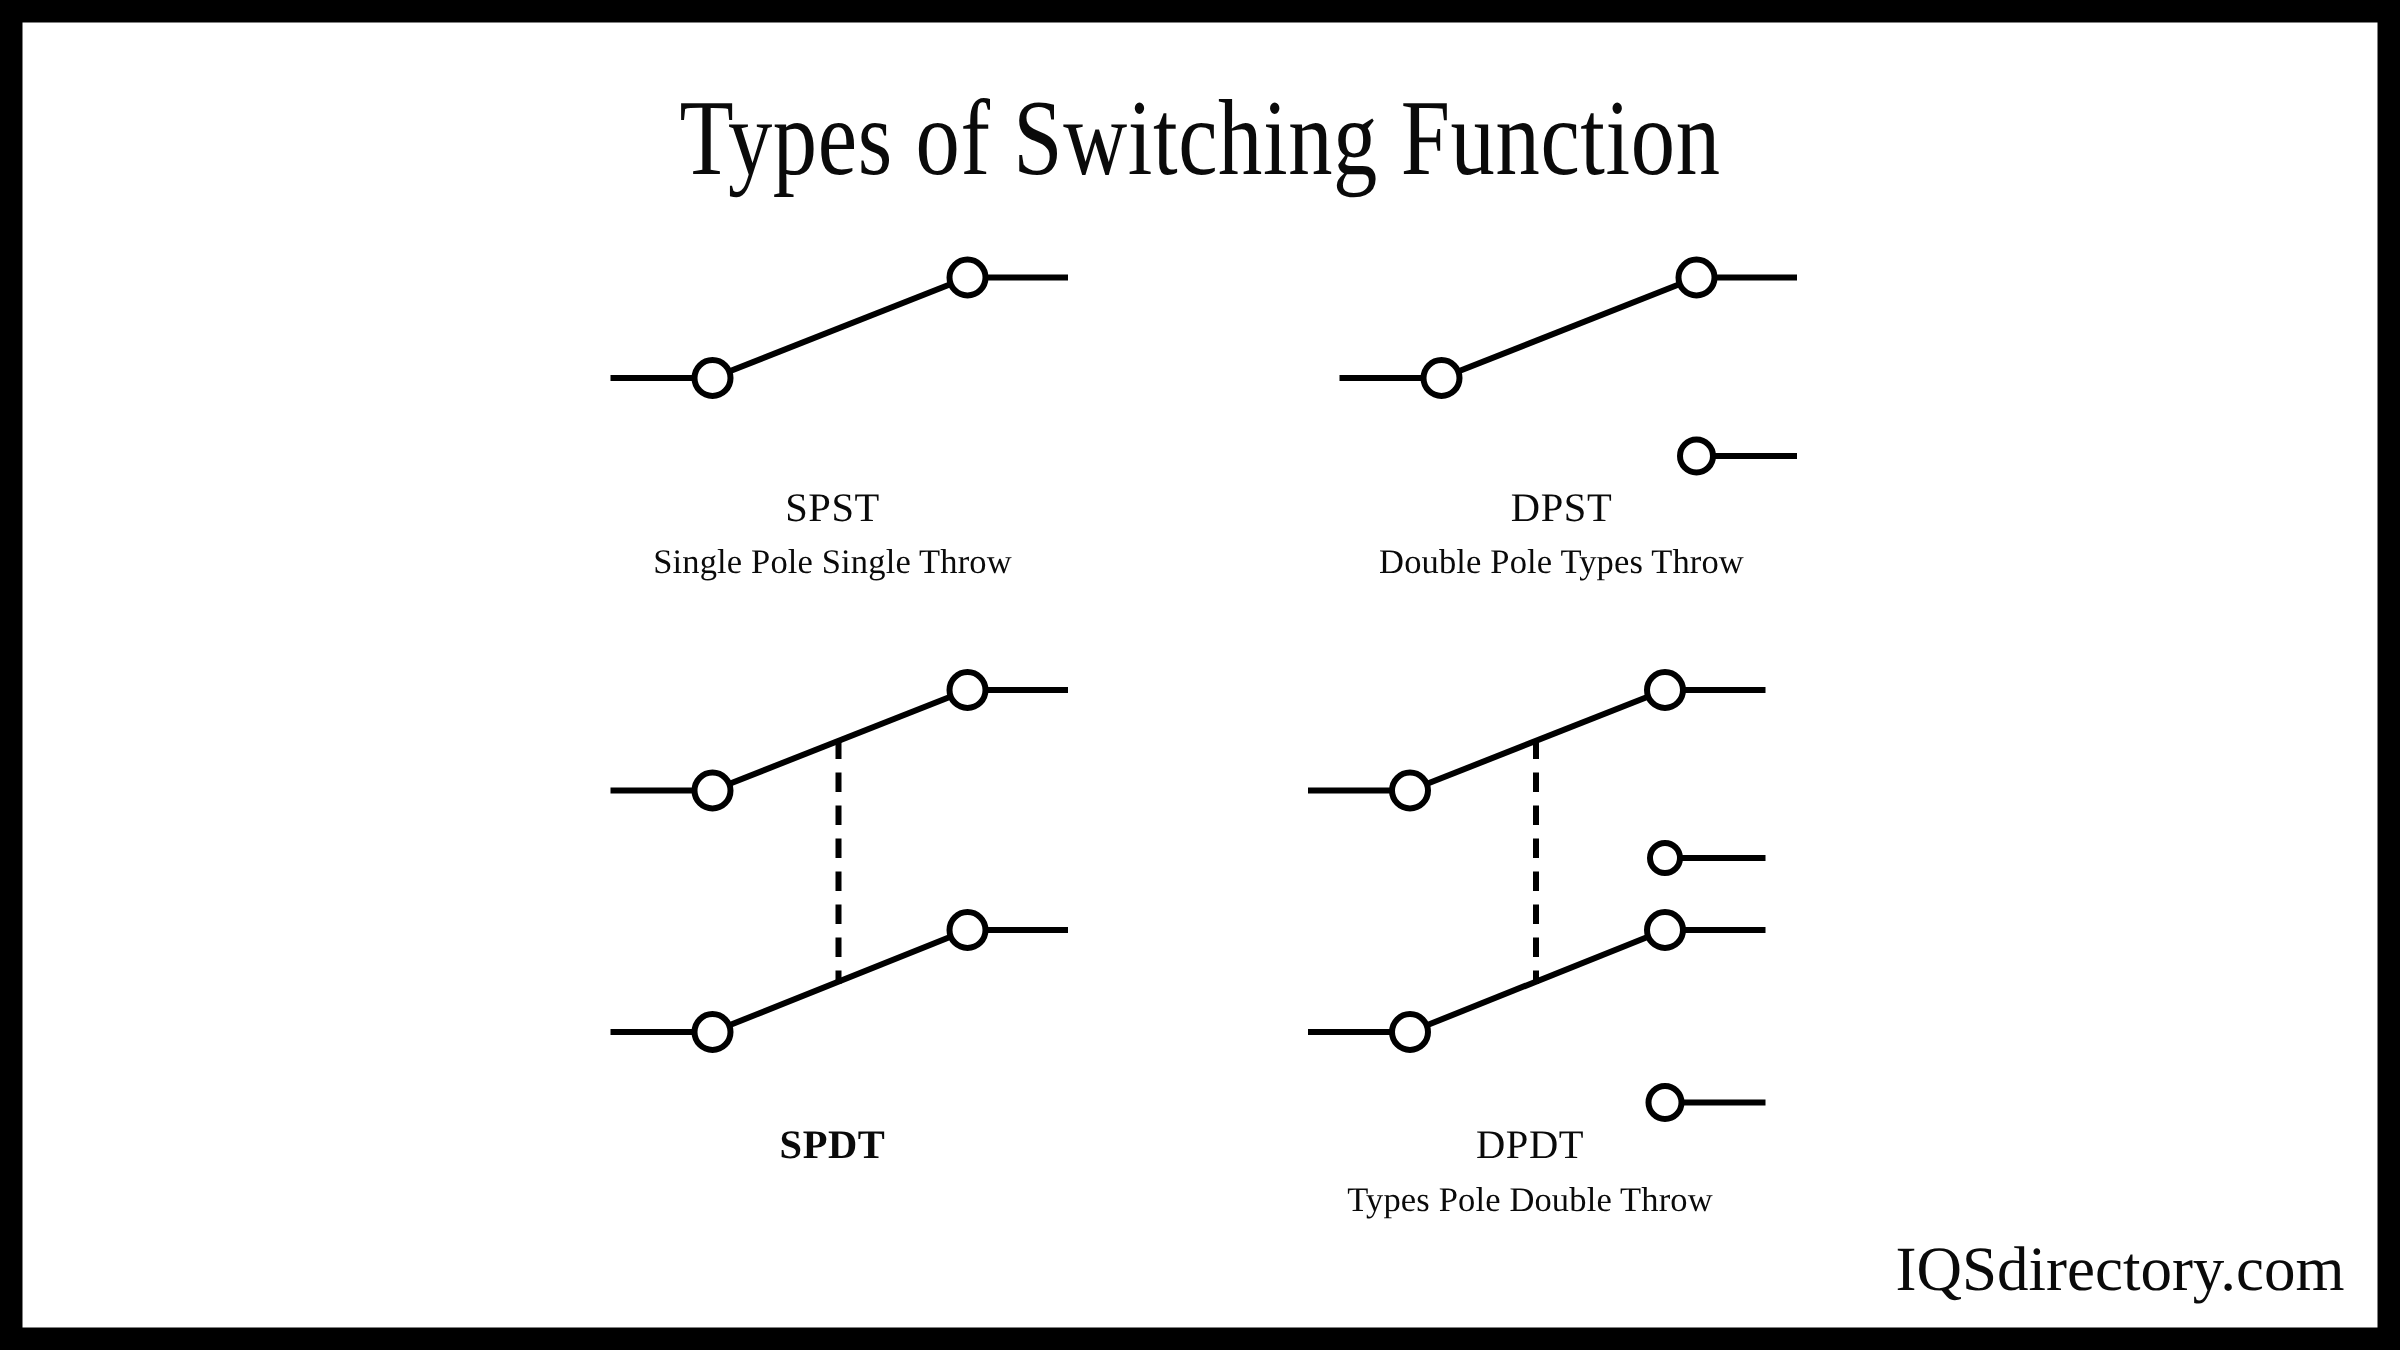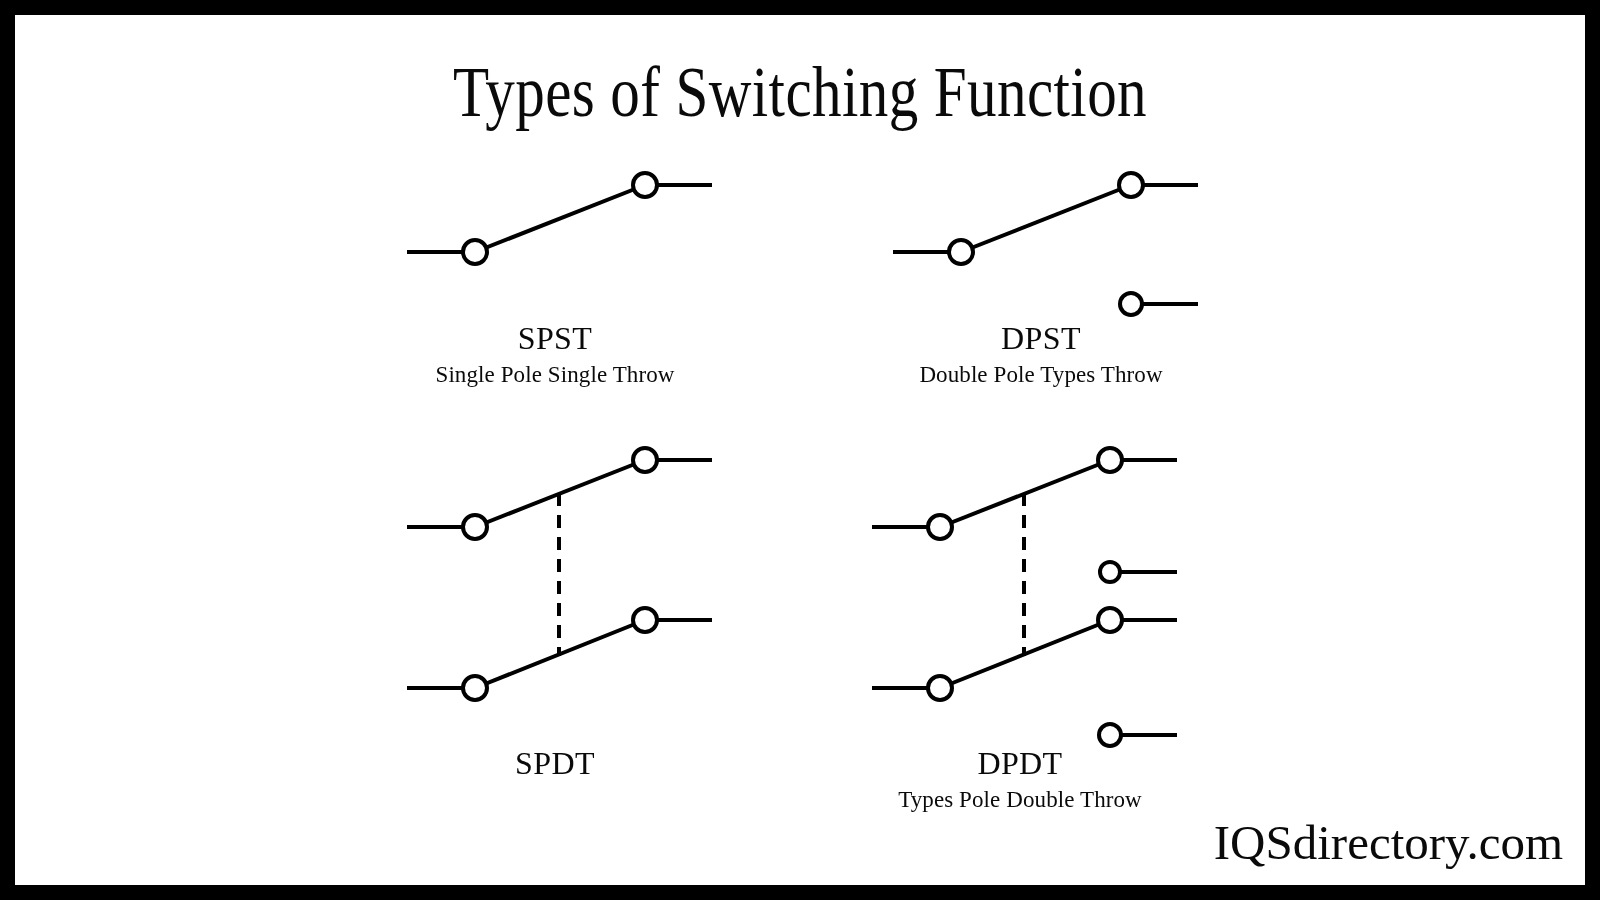--- a/index.html
+++ b/index.html
@@ -53,21 +53,21 @@
     left: 0;
     top: 0;
     width: 1570px;
     height: 870px;
   }
   .switch-cell {
     position: absolute;
   }
   .switch-cell.spst { left: 330px;  top: 130px; width: 420px; height: 260px; }
   .switch-cell.dpst { left: 816px;  top: 130px; width: 420px; height: 260px; }
-  .switch-cell.spdt { left: 330px;  top: 405px; width: 420px; height: 400px; }
+  .switch-cell.spdt { left: 330px;  top: 405px; width: 420px; height: 400px; font-weight: bold; }
   .switch-cell.dpdt { left: 795px;  top: 405px; width: 420px; height: 400px; }
 
   .switch-svg {
     display: block;
     overflow: visible;
   }
   .switch-svg .lead,
   .switch-svg .blade {
     stroke: #000000;
     stroke-width: 4;
@@ -88,36 +88,36 @@
   .switch-caption {
     position: absolute;
     left: 0;
     width: 420px;
     text-align: center;
     color: #0a0a0a;
     font-family: "Liberation Serif", "DejaVu Serif", serif;
   }
   .caption-abbr {
     display: block;
-    font-size: 32px;
+    font-size: 27px;
     line-height: 36px;
     letter-spacing: 0.4px;
   }
   .caption-full {
     display: block;
     font-size: 23px;
     line-height: 38px;
     letter-spacing: 0.1px;
   }
   .watermark {
     position: absolute;
     right: 22px;
     bottom: 14px;
     font-family: "Liberation Serif", "DejaVu Serif", serif;
-    font-size: 49px;
+    font-size: 42px;
     color: #0a0a0a;
     letter-spacing: 0px;
     white-space: nowrap;
   }
 </style>
 </head>
 <body>
 
 <div class="page-frame">
   <div class="canvas">

